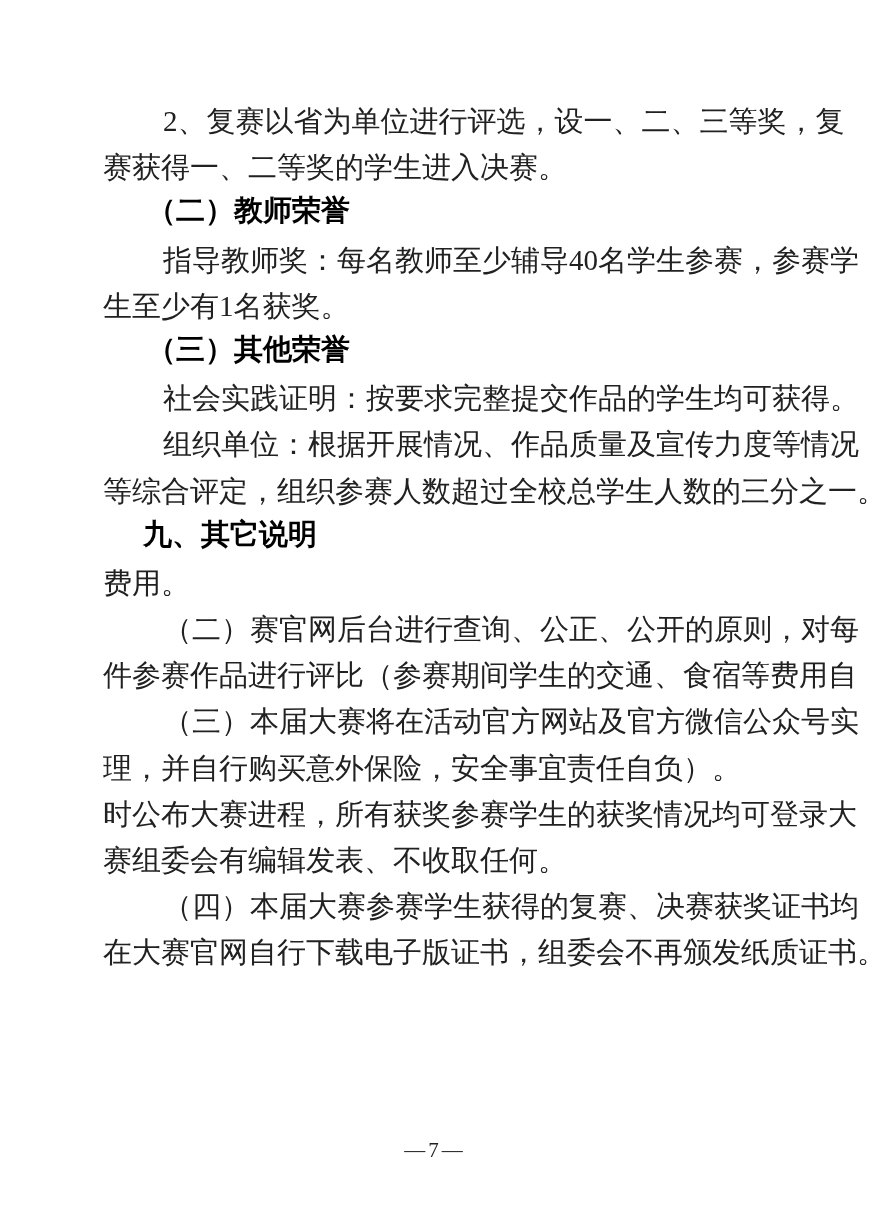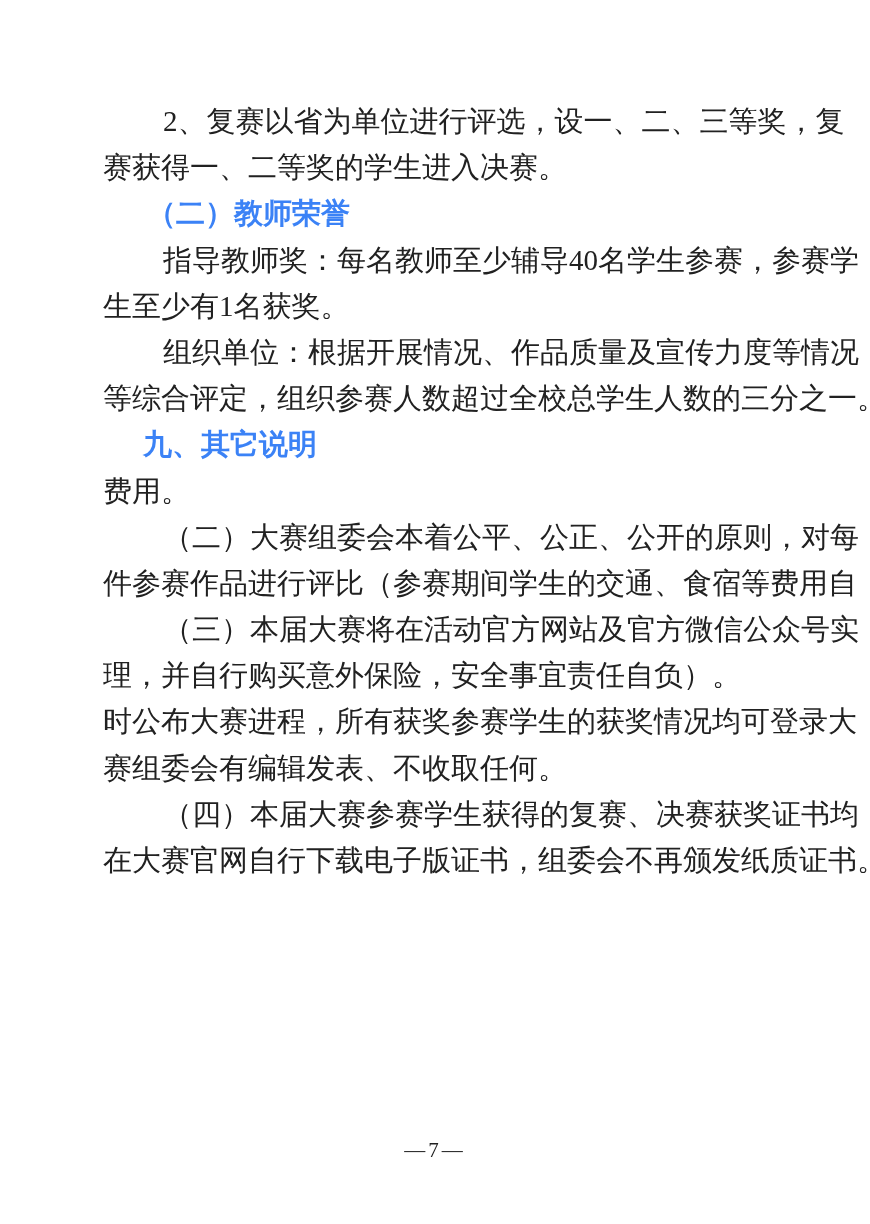--- a/index.html
+++ b/index.html
@@ -30,23 +30,23 @@
     font-family: "Liberation Serif", "DejaVu Serif", serif;
     font-weight: 400;
   }
   .first { text-indent: 60px; }
   .full {
     text-align-last: justify;
     -moz-text-align-last: justify;
     text-justify: inter-character;
   }
   .heading {
-    font-family: Liberation Sans, sans-serif;
+    font-family: Liberation Mono, monospace;
     font-weight: 700;
-    color: #3b82f6;
+    color: #000000;
   }
   .heading.paren { text-indent: 44px; }
   .heading.nine  { text-indent: 40px; }
   .page-number {
     position: absolute;
     left: 0; top: 1138px;
     width: 870px;
     text-align: center;
     font-size: 21px;
     letter-spacing: 3px;
@@ -57,25 +57,27 @@
 </head>
 <body>
 
 <div class="page">
   <div class="text-block">
     <div class="line first full">2、复赛以省为单位进行评选，设一、二、三等奖，复</div>
     <div class="line">赛获得一、二等奖的学生进入决赛。</div>
     <div class="line heading paren">（二）教师荣誉</div>
     <div class="line first full">指导教师奖：每名教师至少辅导40名学生参赛，参赛学</div>
     <div class="line">生至少有1名获奖。</div>
+    <div class="line heading paren">（三）其他荣誉</div>
+    <div class="line first">社会实践证明：按要求完整提交作品的学生均可获得。</div>
     <div class="line first full">组织单位：根据开展情况、作品质量及宣传力度等情况</div>
     <div class="line">等综合评定，组织参赛人数超过全校总学生人数的三分之一。</div>
     <div class="line heading nine">九、其它说明</div>
     <div class="line">费用。</div>
-    <div class="line first full">（二）大赛组委会本着公平、公正、公开的原则，对每</div>
+    <div class="line first full">（二）赛官网后台进行查询、公正、公开的原则，对每</div>
     <div class="line full">件参赛作品进行评比（参赛期间学生的交通、食宿等费用自</div>
     <div class="line first full">（三）本届大赛将在活动官方网站及官方微信公众号实</div>
     <div class="line">理，并自行购买意外保险，安全事宜责任自负）。</div>
     <div class="line full">时公布大赛进程，所有获奖参赛学生的获奖情况均可登录大</div>
     <div class="line">赛组委会有编辑发表、不收取任何。</div>
     <div class="line first full">（四）本届大赛参赛学生获得的复赛、决赛获奖证书均</div>
     <div class="line">在大赛官网自行下载电子版证书，组委会不再颁发纸质证书。</div>
   </div>
   <div class="page-number">—7—</div>
 </div>

